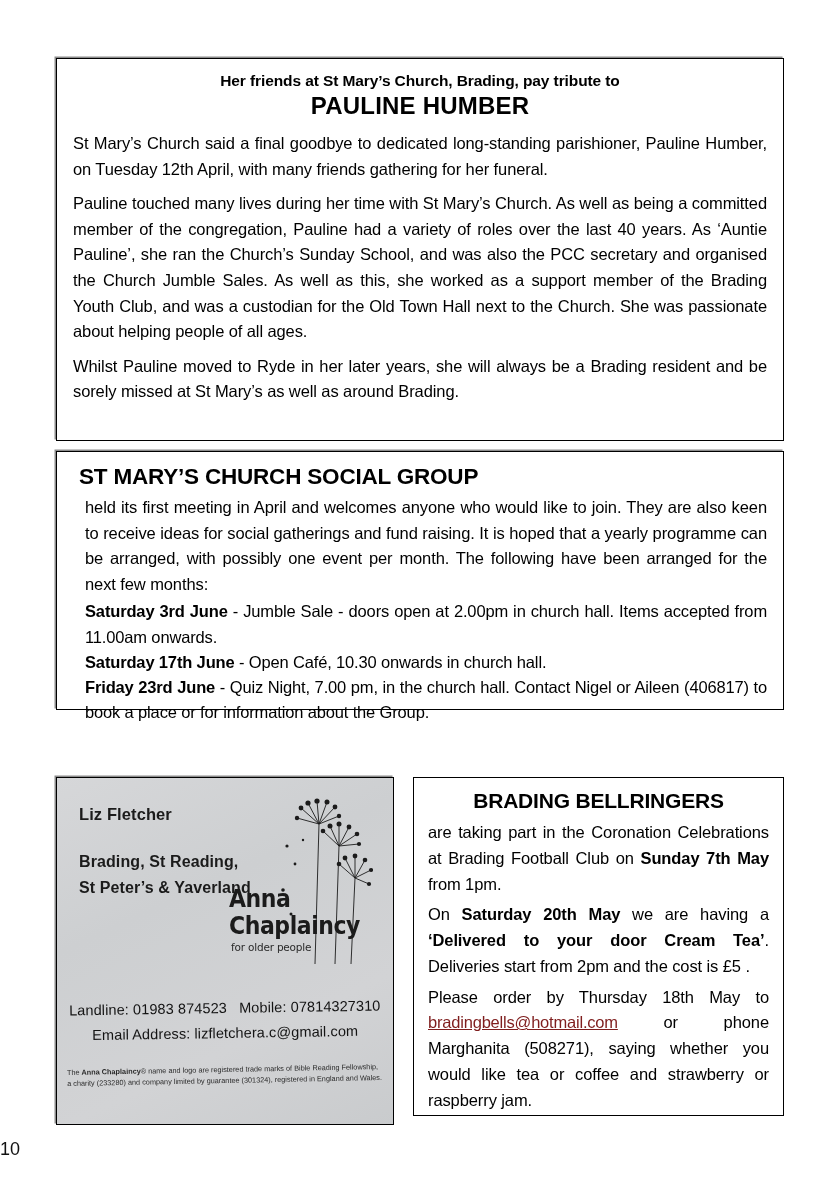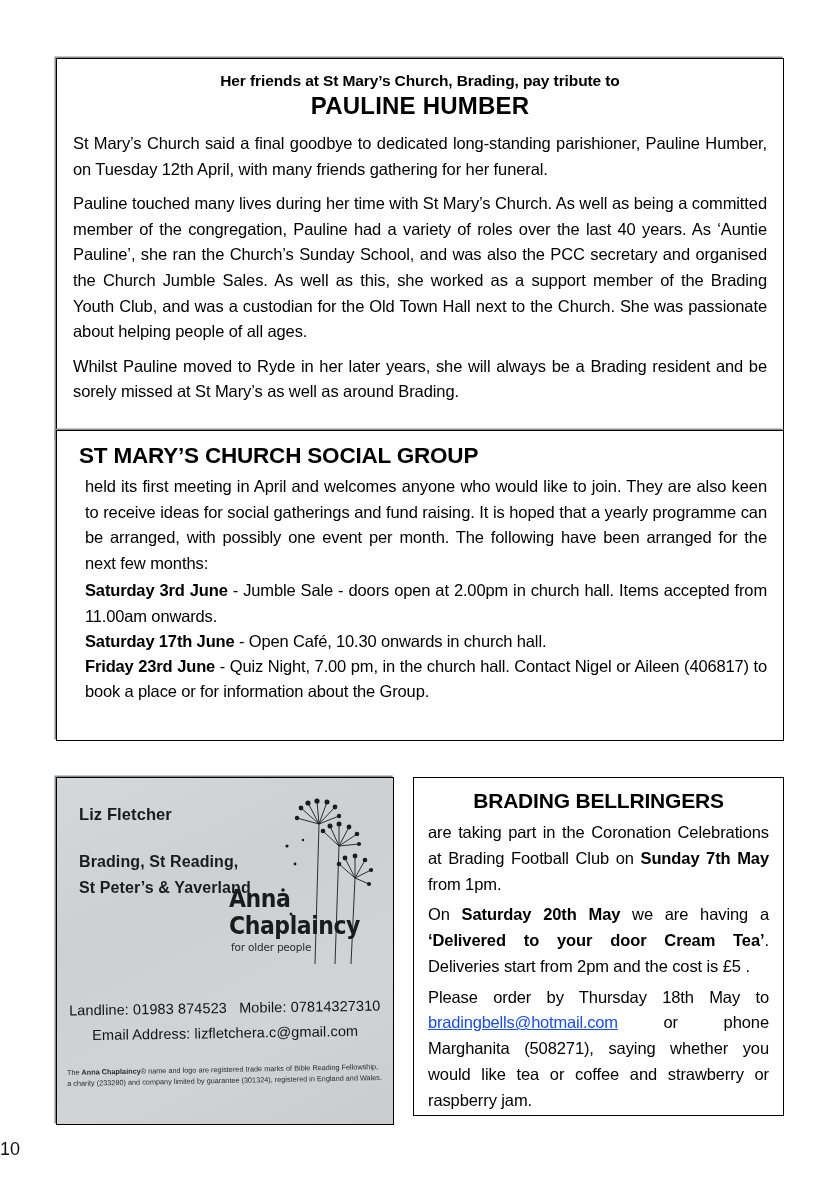--- a/index.html
+++ b/index.html
@@ -61,23 +61,23 @@
     font-size: 16.5px;
     line-height: 1.55;
     margin: 0 0 9px 0;
     letter-spacing: -0.1px;
   }
   .body-para:last-child { margin-bottom: 7px; }
 
   
   #social-box {
     left: 56px;
-    top: 430px;
+    top: 451px;
     width: 728px;
-    height: 311px;
+    height: 259px;
     padding: 9px 16px 8px 16px;
   }
   .social-heading {
     font-weight: bold;
     font-size: 22.5px;
     letter-spacing: -0.2px;
     line-height: 1.25;
     margin: 2px 0 4px 6px;
   }
   .social-intro {
@@ -362,19 +362,19 @@
 
     <p class="bell-para">
       <span>are taking part in the Coronation Celebrations at Brading Football Club on </span><b>Sunday 7th May</b><span> from 1pm.</span>
     </p>
 
     <p class="bell-para">
       <span>On </span><b>Saturday 20th May</b><span> we are having a </span><b>‘Delivered to your door Cream Tea’</b><span>. Deliveries start from 2pm and the cost is £5 .</span>
     </p>
 
     <p class="bell-para">
-      <span>Please order by Thursday 18th May to  </span><a class="bell-email" href="#" style="color:#1d4ed8;">bradingbells@hotmail.com</a><span>  or phone Marghanita (508271), saying whether you would like tea or coffee and strawberry or raspberry jam.</span>
+      <span>Please order by Thursday 18th May to  </span><a class="bell-email" href="#" style="color:#7f1d1d;">bradingbells@hotmail.com</a><span>  or phone Marghanita (508271), saying whether you would like tea or coffee and strawberry or raspberry jam.</span>
     </p>
   </div>
 
   <div id="page-number">10</div>
 
 </div>
 
 </body></html>

